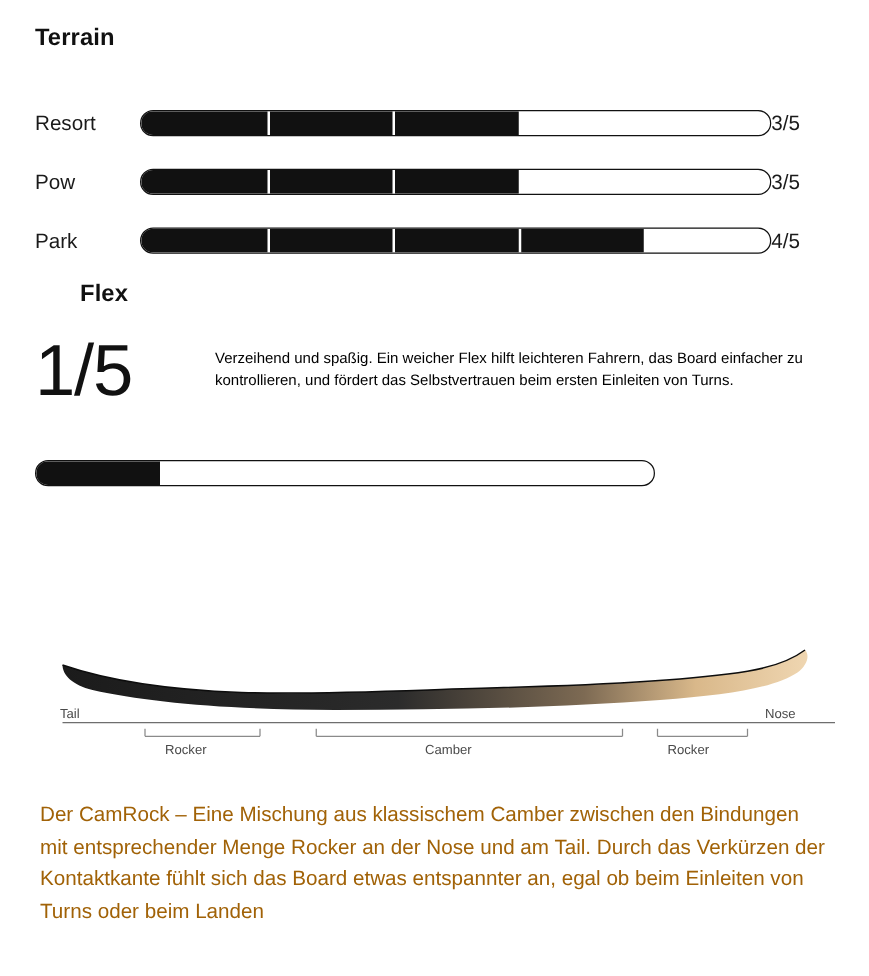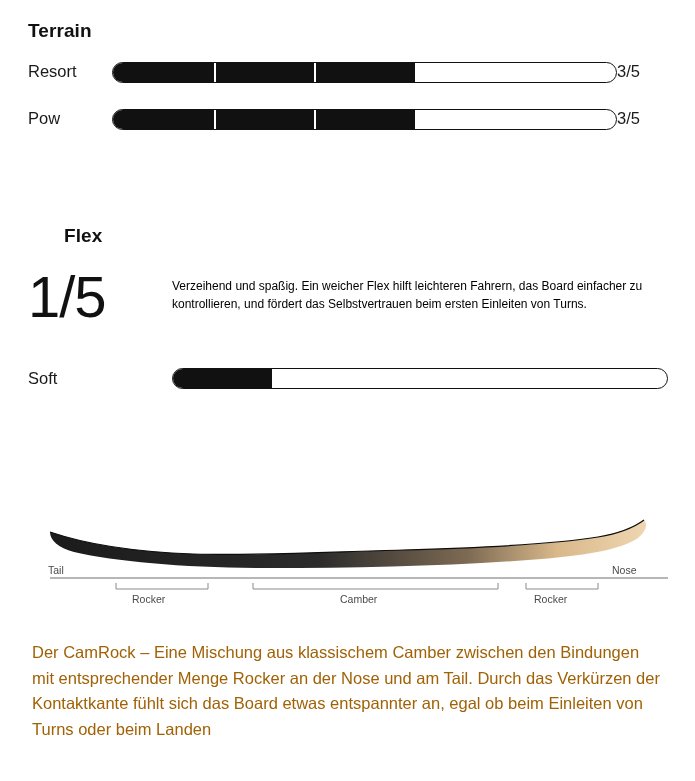--- a/index.html
+++ b/index.html
@@ -35,21 +35,21 @@
 
   
   .terrain-rows {
     position: absolute;
     left: 28px;
     top: 62px;
     width: 640px;
   }
   .rating-row {
     display: flex;
-    align-items: flex-start;
+    align-items: flex-end;
     height: 47px;
   }
   .rating-label {
     width: 84px;
     font-size: 16.5px;
     color: #1a1a1a;
     flex: 0 0 auto;
   }
   .meter {
     position: relative;
@@ -170,31 +170,42 @@
       <div class="meter">
         <div class="meter-fill" style="width:60%"></div>
         <div class="meter-ticks">
           <div class="meter-tick" style="left:20%"></div>
           <div class="meter-tick" style="left:40%"></div>
         </div>
       </div>
       <div class="rating-value">3/5</div>
     </div>
 
+    <div class="rating-row">
+      <div class="rating-label">Park</div>
+      <div class="meter">
+        <div class="meter-fill" style="width:80%"></div>
+        <div class="meter-ticks">
+          <div class="meter-tick" style="left:20%"></div>
+          <div class="meter-tick" style="left:40%"></div>
+          <div class="meter-tick" style="left:60%"></div>
+        </div>
+      </div>
+      <div class="rating-value">4/5</div>
+    </div>
 
   </div>
 
   <div class="section-title" id="flex-title">Flex</div>
 
   <div class="flex-block">
     <div class="flex-big">1/5</div>
     <div class="flex-desc">Verzeihend und spaßig. Ein weicher Flex hilft leichteren Fahrern, das Board einfacher zu kontrollieren, und fördert das Selbstvertrauen beim ersten Einleiten von Turns.</div>
 
     <div class="flex-row">
-      <div class="rating-label">Soft</div>
       <div class="meter">
         <div class="meter-fill" style="width:20%"></div>
         <div class="meter-ticks"></div>
       </div>
     </div>
   </div>
 
 
   <div class="board-area">
     <svg class="board-svg" width="640" height="135" viewBox="0 0 640 135">

